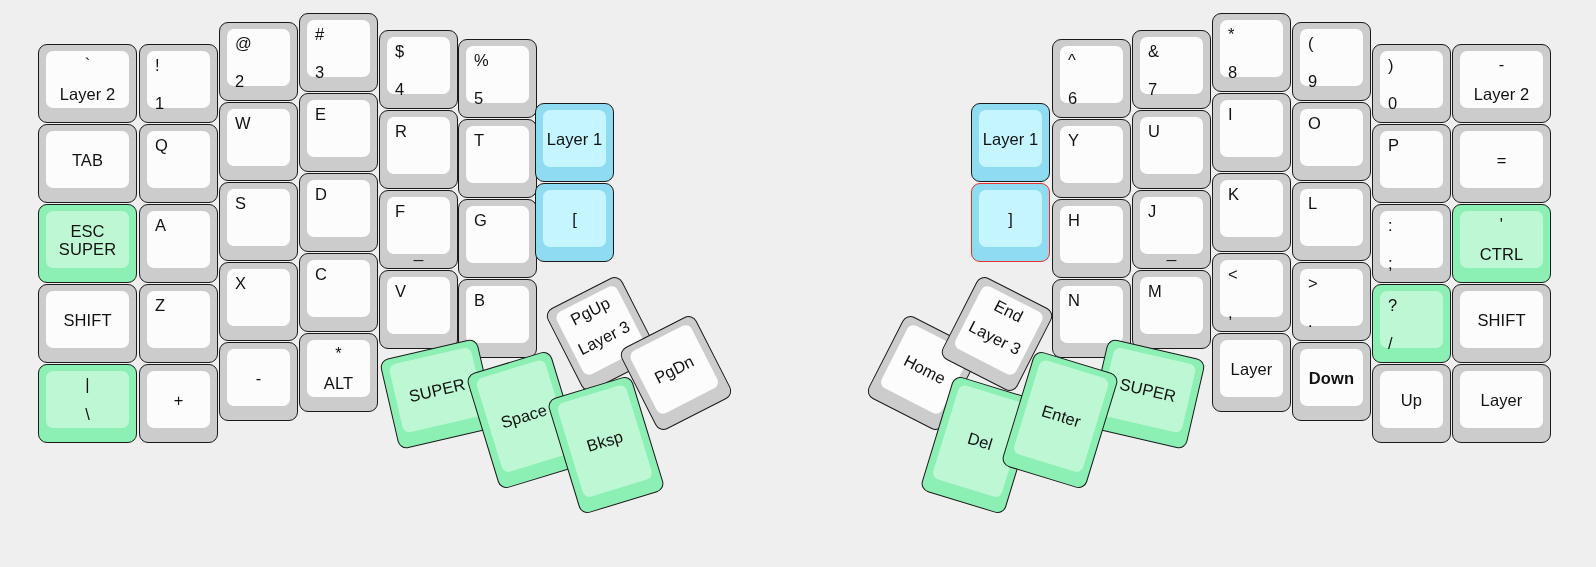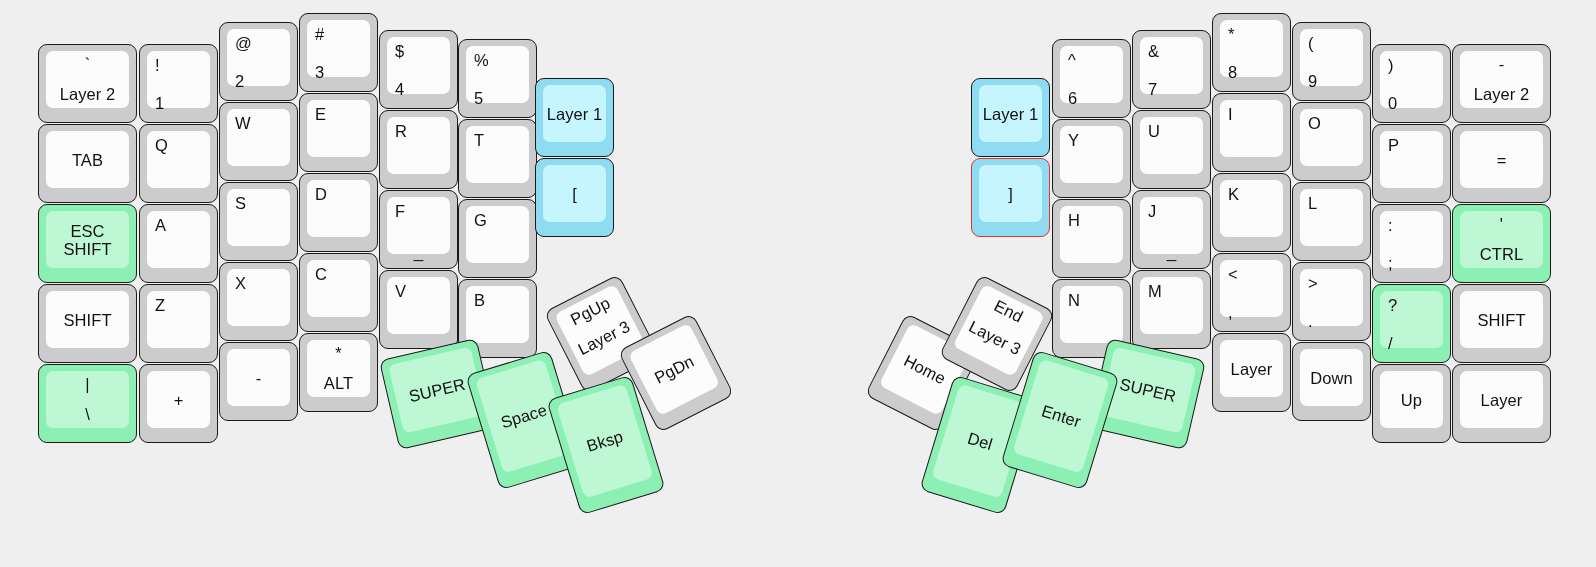--- a/index.html
+++ b/index.html
@@ -44,21 +44,21 @@
   .lg.center{ top:50%; transform:translateY(-50%); }
   .lg.tl{ top:5px; left:8px; right:auto; text-align:left; }
   .lg.bl{ top:43px; left:8px; right:auto; text-align:left; }
   .lg.tc{ top:4px; }
   .lg.bc{ top:34px; }
   .lg.hm{ top:46px; font-size:17px; }
 
   
   .key.green  { background:#8cf0b4; }
   .key.green  > .cap{ background:#bdf7d4; }
-  .key.blue   { background:#8fdcf2; border-color:#1a1a1a; }
+  .key.blue   { background:#8fdcf2; border-color:#1a1a1a;margin-top:25px; }
   .key.blue   > .cap{ background:#c5f6ff; }
   .key.blue.sel{ border-color:#e8312b; }
 
   
   .key.rot{ transform-origin:50% 50%; }
 </style>
 </head>
 <body>
 
 <div id="kb">
@@ -71,21 +71,21 @@
           </div>
         </div>
         <div class="key" style="left: 38px; top: 124px; width: 99px; height: 79px;">
           <div class="cap">
             <div class="lg center">TAB</div>
           </div>
         </div>
         <div class="key green" style="left: 38px; top: 204px; width: 99px; height: 79px;">
           <div class="cap">
             <div class="lg center">ESC
-SHIFT</div>
+SUPER</div>
           </div>
         </div>
         <div class="key" style="left: 38px; top: 284px; width: 99px; height: 79px;">
           <div class="cap">
             <div class="lg center">SHIFT</div>
           </div>
         </div>
         <div class="key green" style="left: 38px; top: 364px; width: 99px; height: 79px;">
           <div class="cap">
             <div class="lg tc">|</div>
@@ -369,21 +369,21 @@
           <div class="cap">
             <div class="lg tl">L</div>
           </div>
         </div>
         <div class="key" style="left: 1292px; top: 262px; width: 79px; height: 79px;">
           <div class="cap">
             <div class="lg tl">&gt;</div>
             <div class="lg bl">.</div>
           </div>
         </div>
-        <div class="key" style="left: 1292px; top: 342px; width: 79px; height: 79px;">
+        <div class="key" style="left: 1292px; top: 342px; width: 79px; height: 79px; font-weight: bold;">
           <div class="cap">
             <div class="lg center">Down</div>
           </div>
         </div>
       </div>
       <div style="position: absolute; left: 0px; top: 0px;">
         <div class="key" style="left: 1372px; top: 44px; width: 79px; height: 79px;">
           <div class="cap">
             <div class="lg tl">)</div>
             <div class="lg bl">0</div>

